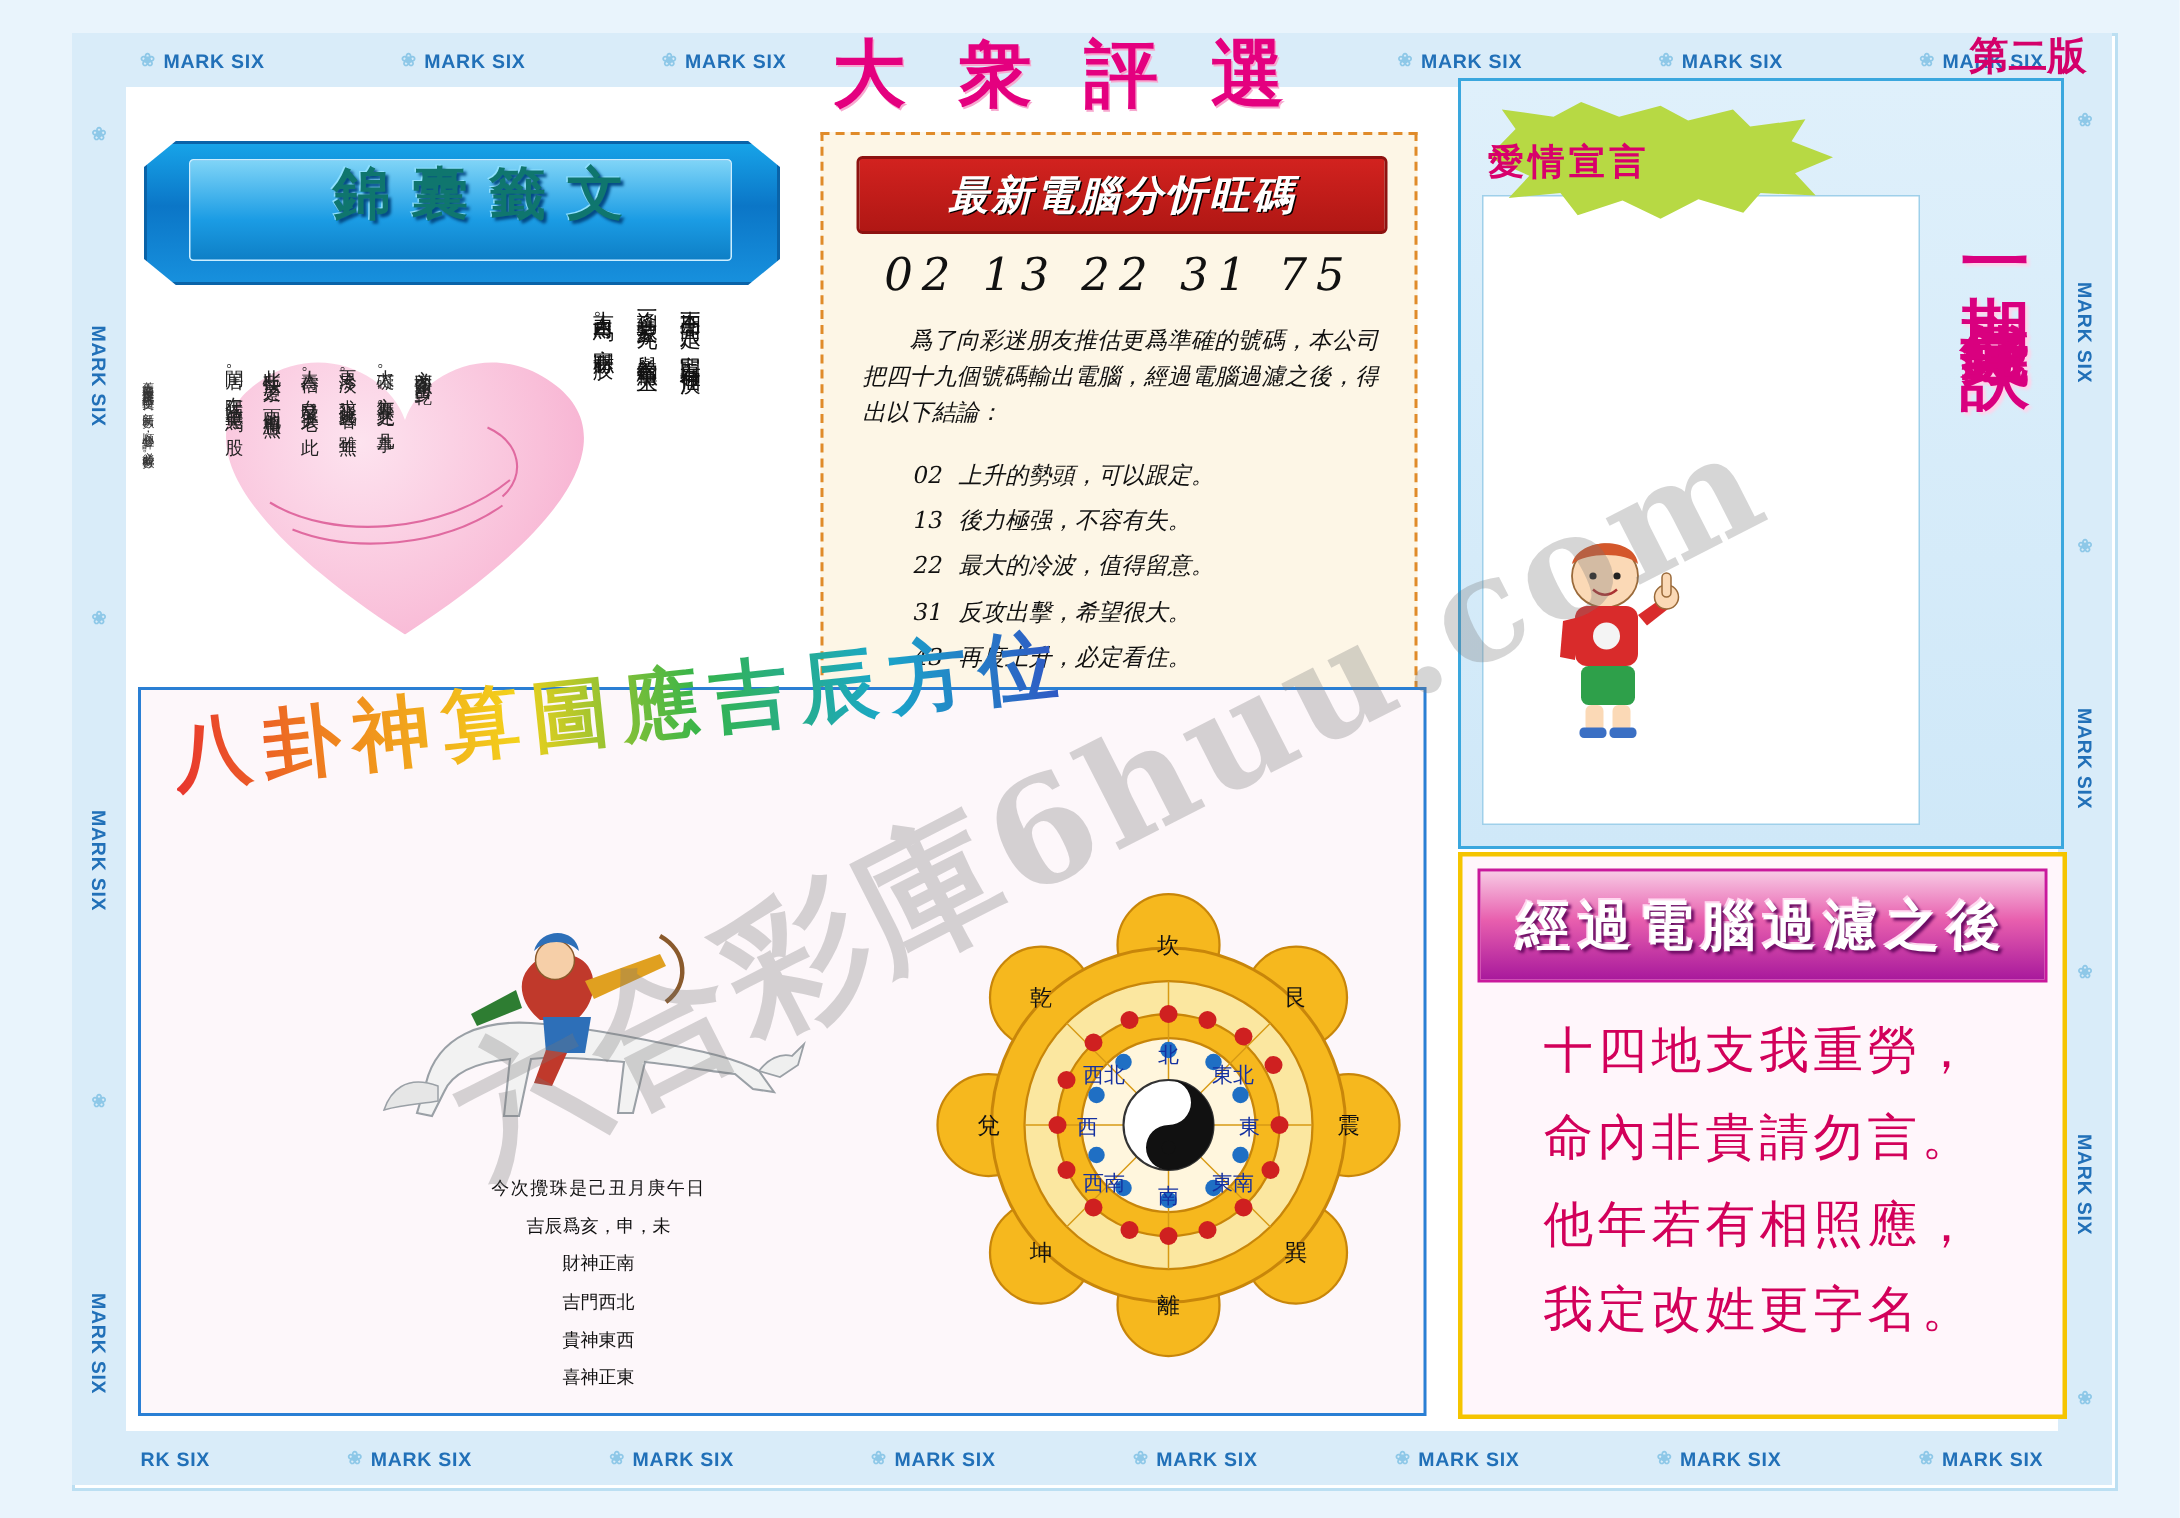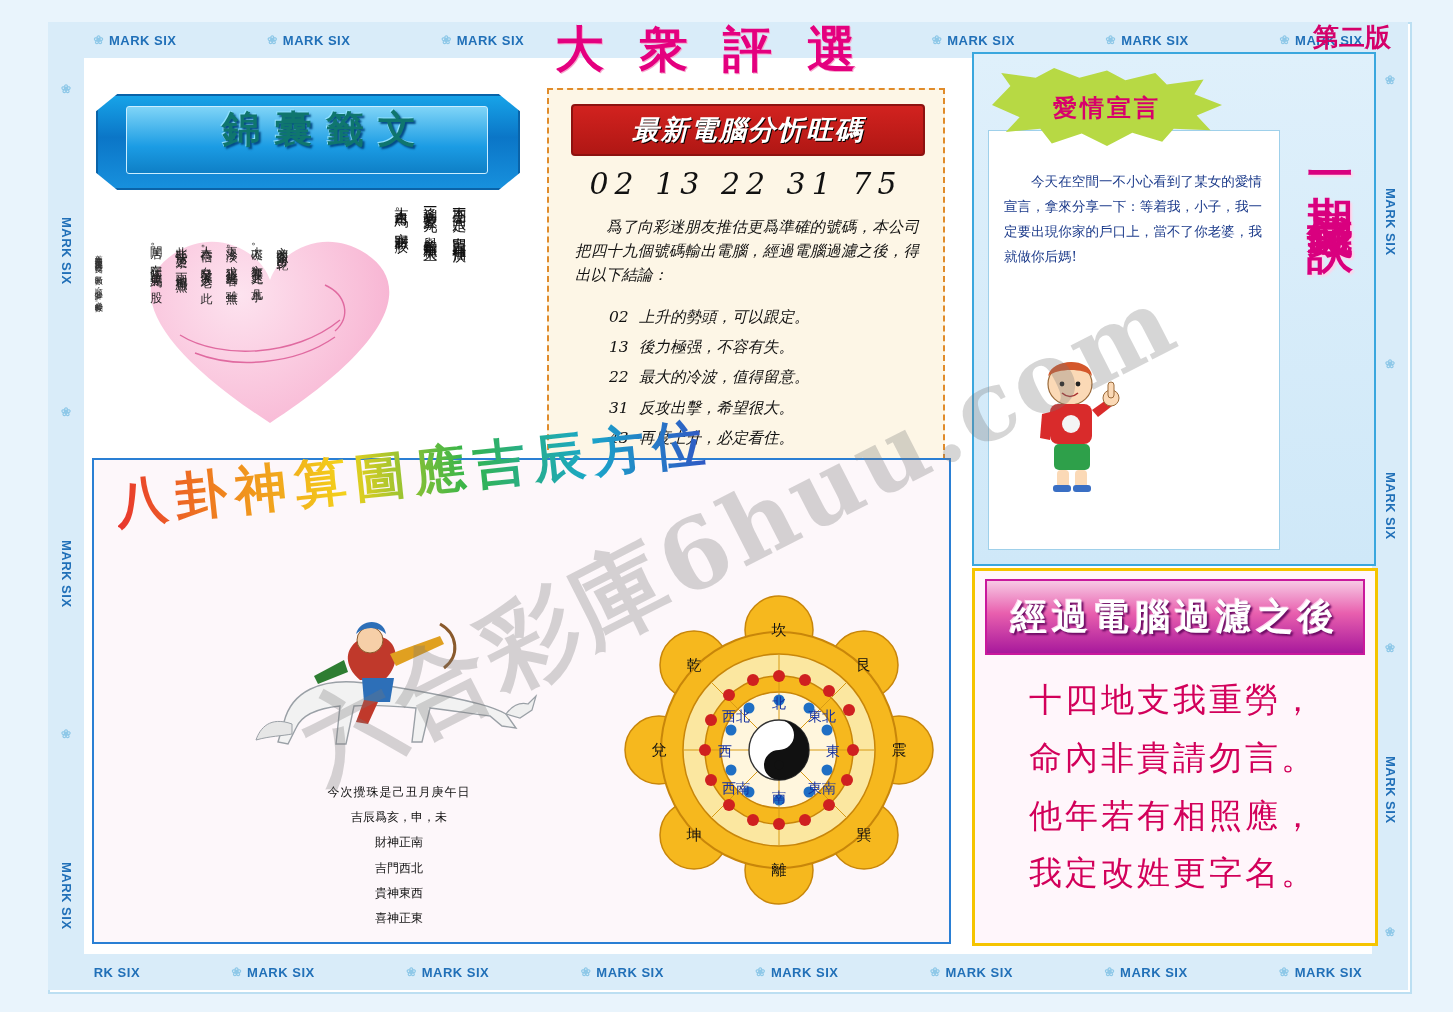--- a/index.html
+++ b/index.html
@@ -132,21 +132,21 @@
   .rbox-inner{
     position:absolute;left:14px;top:76px;width:290px;height:418px;
     background:#ffffff;border:1px solid #9fd0ea;
   }
   .starburst{
     position:absolute;left:18px;top:14px;width:230px;height:82px;
     background:#b7d944;
     clip-path:polygon(0% 45%,8% 22%,4% 6%,19% 12%,27% 0%,38% 12%,50% 3%,58% 15%,71% 6%,76% 20%,92% 14%,88% 32%,100% 45%,89% 58%,95% 76%,79% 74%,74% 90%,61% 79%,50% 95%,39% 80%,26% 92%,21% 74%,6% 78%,12% 60%);
   }
   .starburst-txt{
-    position:absolute;left:18px;top:38px;width:230px;text-align:center;
+    position:absolute;left:18px;top:38px;width:230px;text-align:left;
     color:#d8006b;font-size:24px;font-weight:bold;letter-spacing:3px;
     font-family:"DejaVu Serif",serif;
   }
   .love-text{
     position:absolute;left:30px;top:115px;width:258px;
     font-family:"DejaVu Serif",serif;font-size:13.5px;color:#1b3a8a;
     line-height:1.85;text-indent:2em;text-align:justify;
   }
   .boy{position:absolute;left:38px;top:300px;width:120px;height:140px;}
   .rbox-title{
@@ -374,21 +374,20 @@
       <div><span class="n">22</span><span>最大的冷波，值得留意。</span></div>
       <div><span class="n">31</span><span>反攻出擊，希望很大。</span></div>
       <div><span class="n">43</span><span>再度上升，必定看住。</span></div>
     </div>
   </div>
 
   <div class="rbox">
     <div class="rbox-inner"></div>
     <div class="starburst"></div>
     <div class="starburst-txt">愛情宣言</div>
-    <div class="love-text">今天在空間一不小心看到了某女的愛情宣言，拿來分享一下：等着我，小子，我一定要出現你家的戶口上，當不了你老婆，我就做你后媽!</div>
 
     <svg class="boy" viewBox="0 0 120 140">
       <ellipse cx="58" cy="30" rx="22" ry="21" fill="#fbd9b6" stroke="#9a6a3a" stroke-width="1.2"></ellipse>
       <path d="M36 22 C 40 4, 78 3, 80 22 C 72 14, 46 14, 36 22 Z" fill="#d4572b"></path>
       <circle cx="50" cy="30" r="2.4" fill="#222"></circle>
       <circle cx="66" cy="30" r="2.4" fill="#222"></circle>
       <path d="M50 39 Q 58 46 66 39" stroke="#a33" stroke-width="1.6" fill="none"></path>
       <rect x="38" y="50" width="42" height="40" rx="8" fill="#d92b2b"></rect>
       <circle cx="59" cy="70" r="9" fill="#f4f4f4"></circle>
       <rect x="42" y="90" width="36" height="26" rx="5" fill="#2ea04a"></rect>

